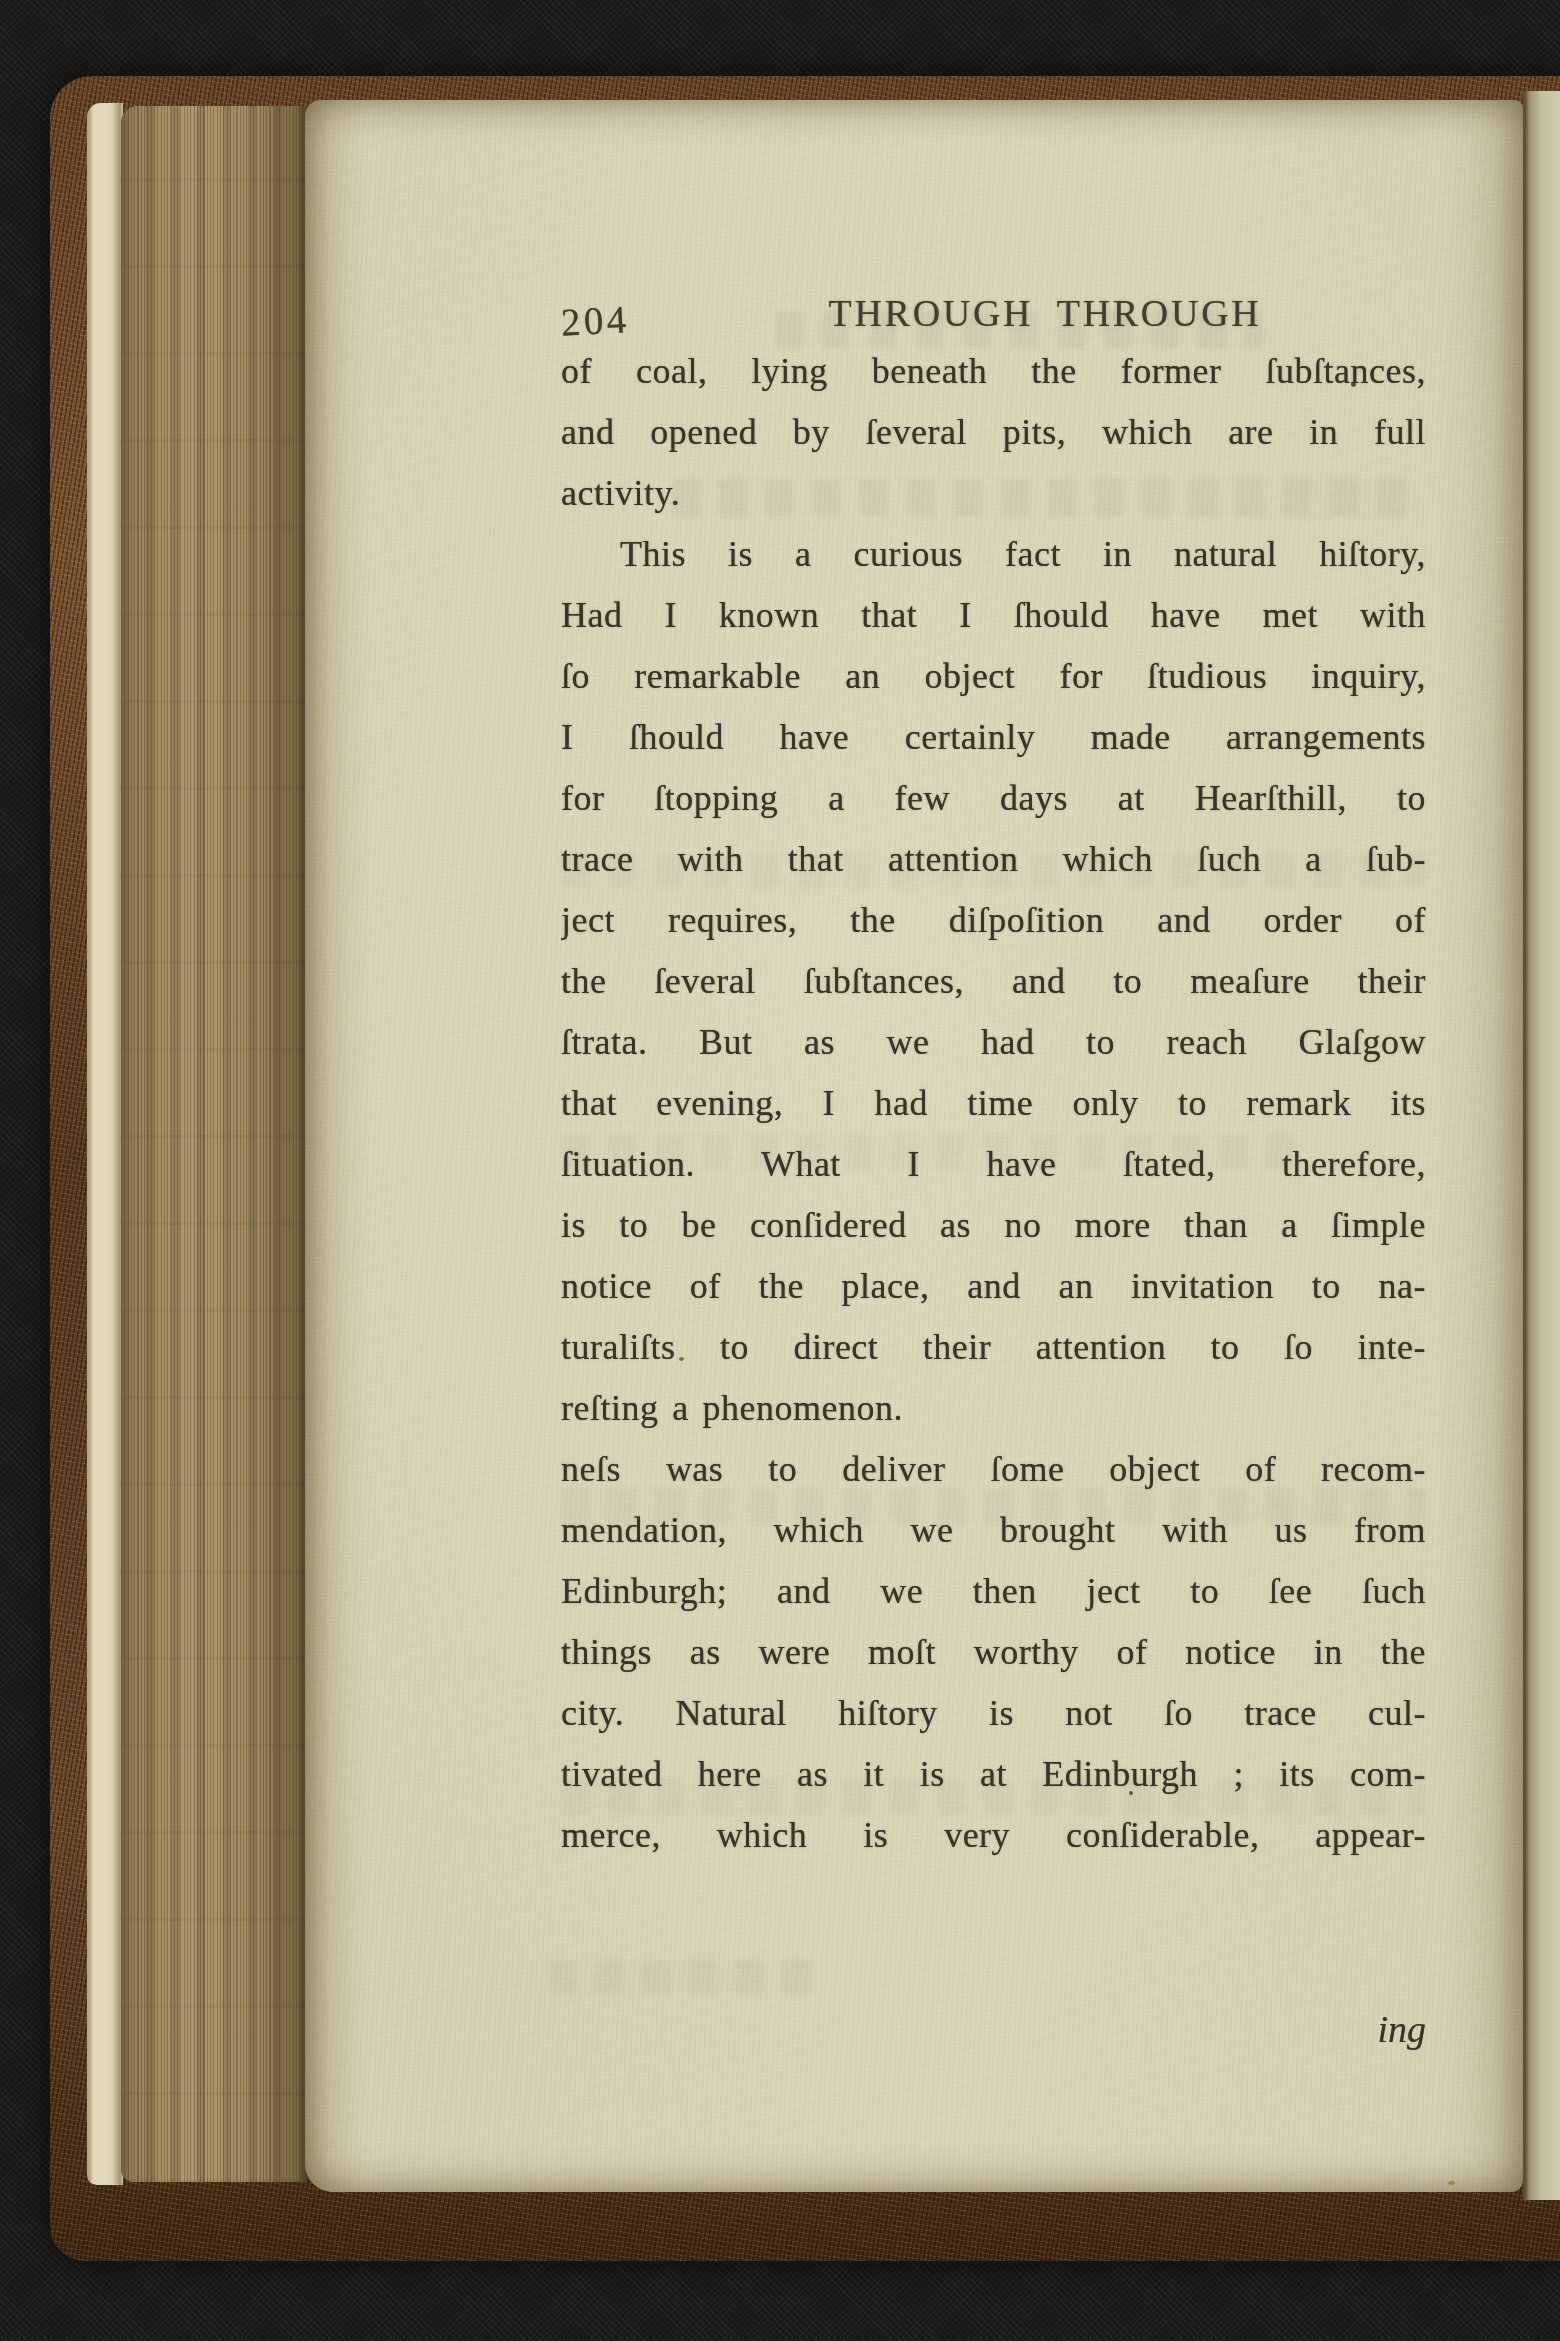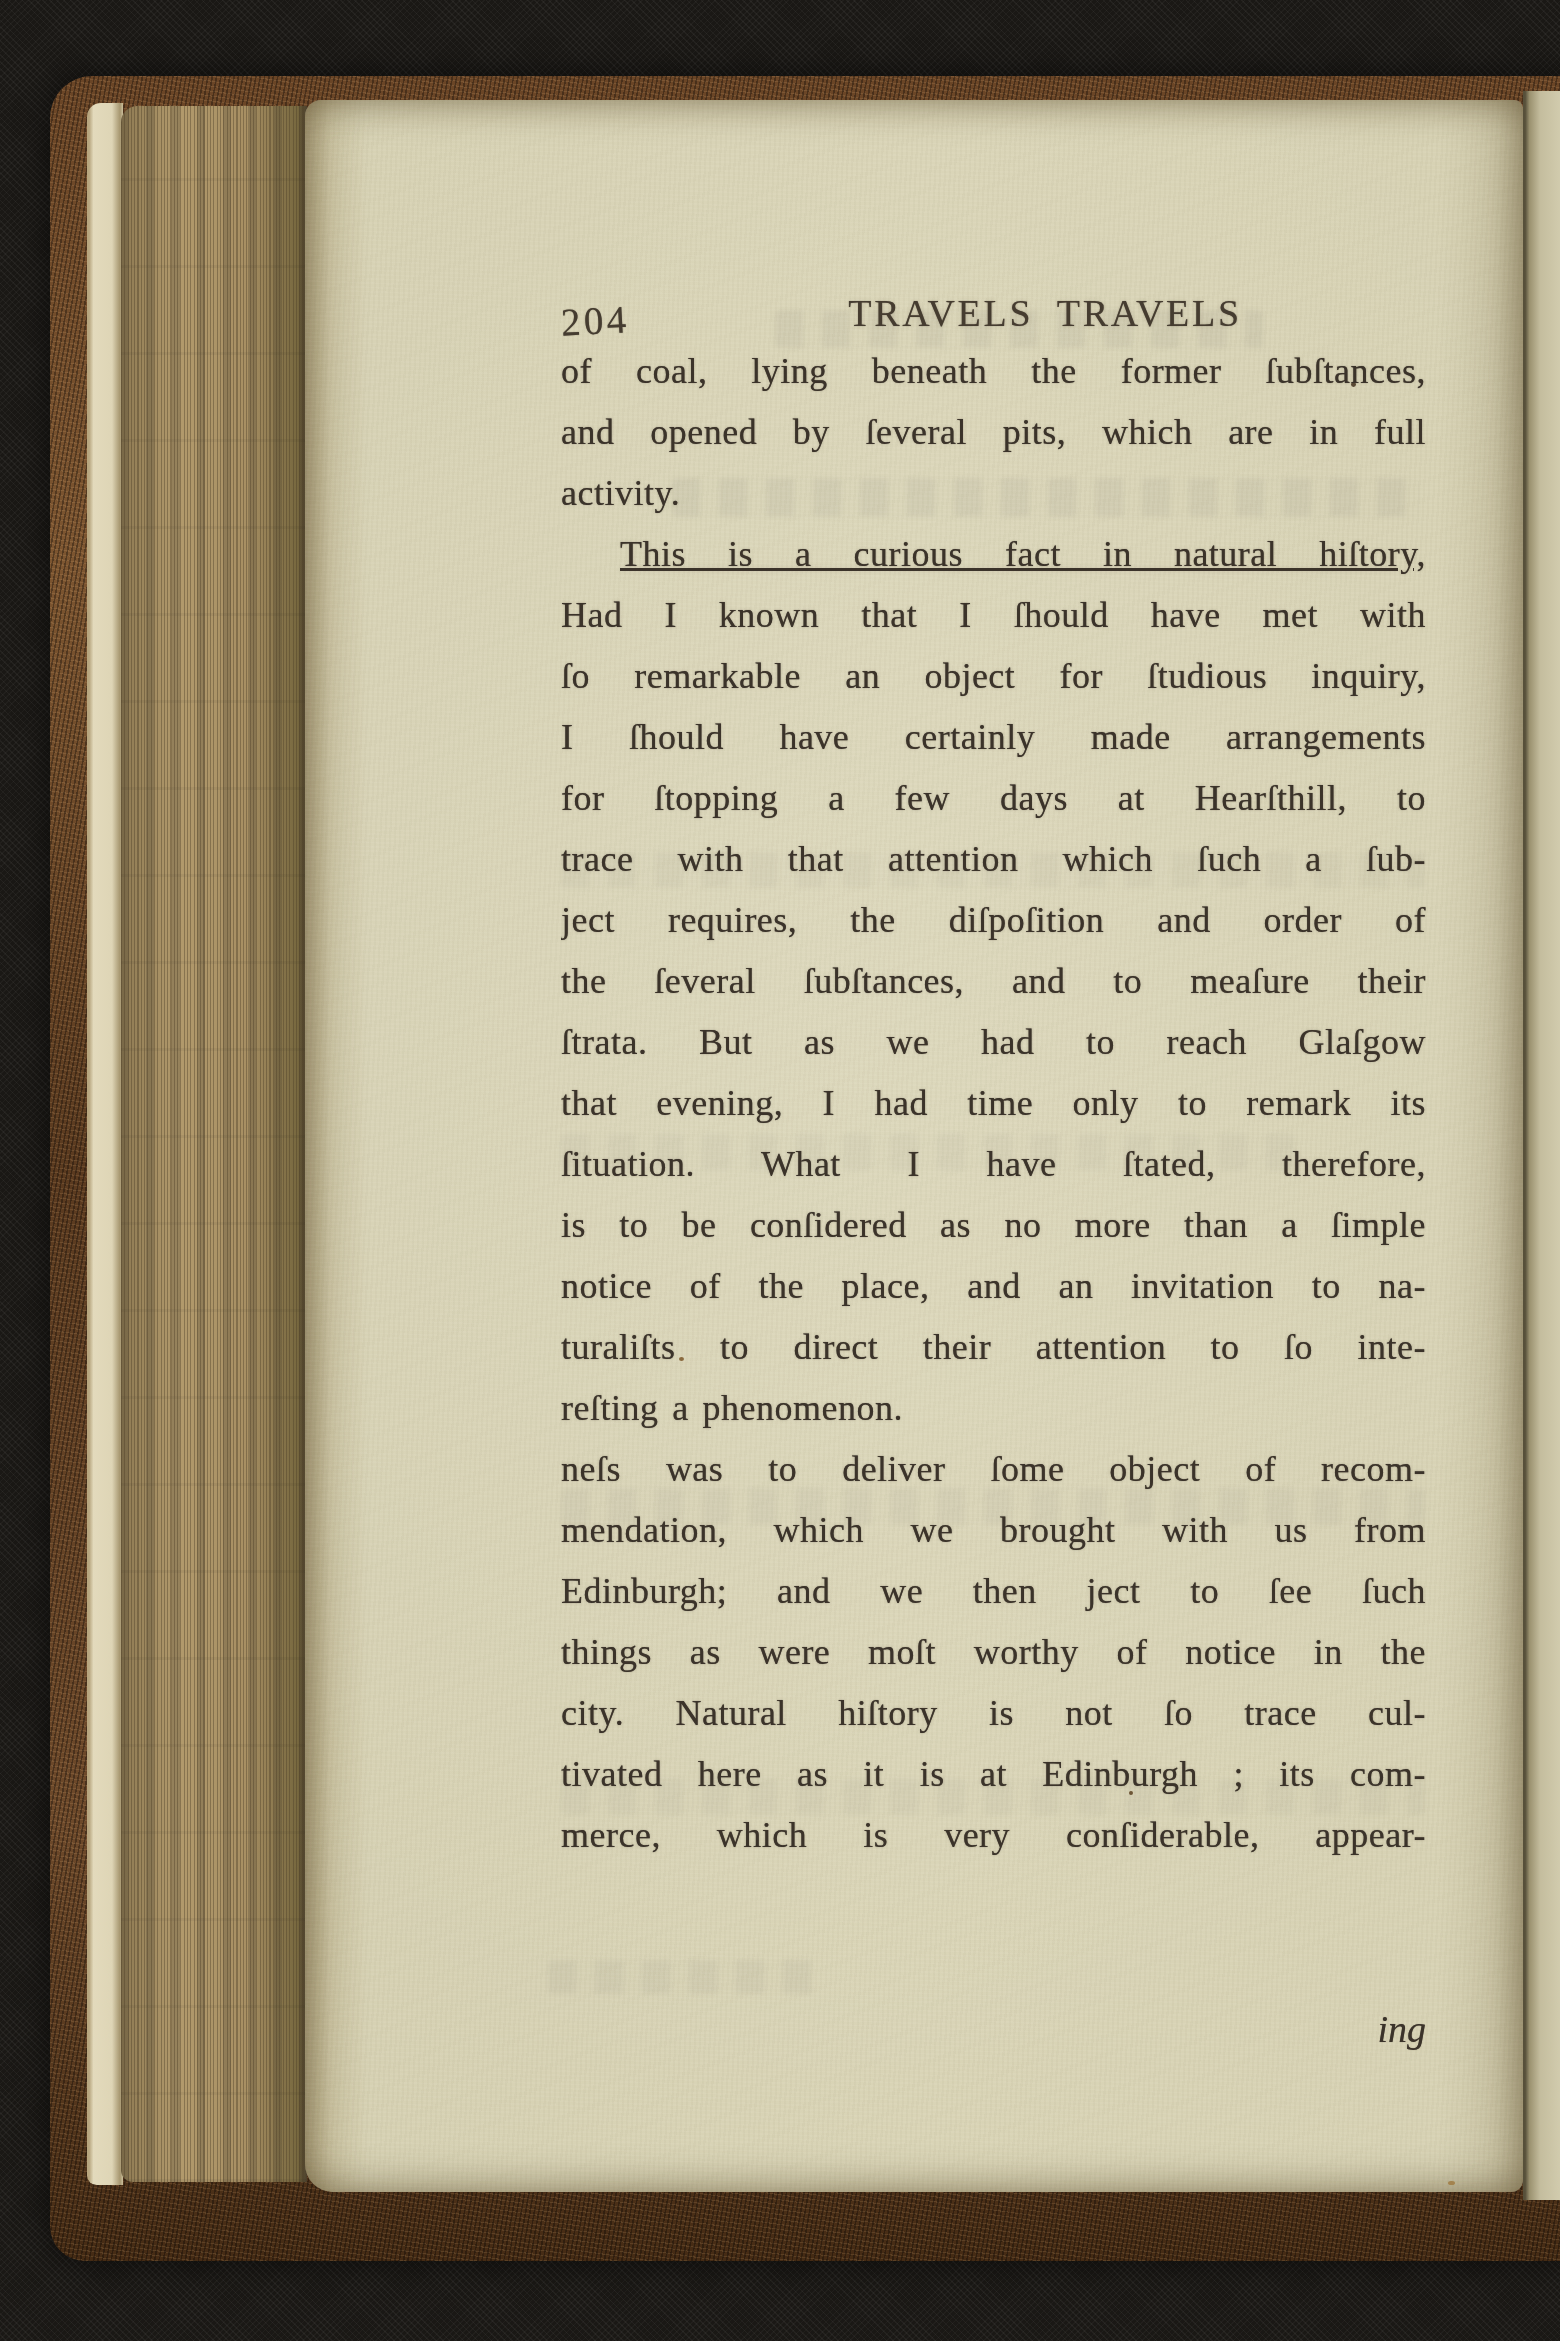--- a/index.html
+++ b/index.html
@@ -76,21 +76,21 @@
     text-shadow:0 0 1.1px rgba(62,52,40,.55),0 0 4.9px rgba(62,52,40,.12);
   }
   .line{
     height:61px;line-height:61px;font-size:36px;
     letter-spacing:0.5px;word-spacing:4.3px;
     text-align:justify;text-align-last:justify;
     overflow:hidden;white-space:nowrap;
     text-shadow:0 0 0.8px rgba(59,51,42,.75),0 0 3.8px rgba(59,51,42,.12);
   }
   .line.endline{text-align-last:left;}
-  .line.indent{text-indent:59px;text-decoration:underline;}
+  .line.indent{text-indent:59px;}
   .catchword{
     position:absolute;left:256px;top:1899px;width:865px;
     font-size:38px;line-height:61px;text-align:right;color:#3b332a;
     text-shadow:0 0 0.8px rgba(59,51,42,.75);
     font-style:italic;
   }
   
   .ghost{
     position:absolute;height:39px;filter:blur(2.7px);pointer-events:none;
     background:repeating-linear-gradient(90deg, rgba(96,94,92,.14) 0 28px, rgba(96,94,92,.02) 28px 47px);
@@ -118,21 +118,21 @@
     <div class="ghost" style="left:243px;top:1860px;width:266px;height:34px;opacity:.45;"></div>
 
     <div class="speck" style="left:1046px;top:282px;width:4.9px;height:4.9px;background:#5a4a35;"></div>
     <div class="speck" style="left:1241px;top:675px;width:4.3px;height:4.3px;background:#7a5a35;"></div>
     <div class="speck" style="left:374px;top:1257px;width:4.9px;height:3.8px;background:#8a6a3f;"></div>
     <div class="speck" style="left:824px;top:1691px;width:3.8px;height:3.8px;background:#6d5636;"></div>
     <div class="speck" style="left:1143px;top:2081px;width:6.5px;height:4.3px;background:#a3834f;"></div>
 
     <div class="headerrow">
       <div class="pagenum">204</div>
-      <div class="runtitle">TRAVELS TRAVELS</div>
+      <div class="runtitle">THROUGH THROUGH</div>
     </div>
 
     <div class="textcol">
       <div>
         <div class="line">of coal, lying beneath the former ſubſtances,</div>
         <div class="line">and opened by ſeveral pits, which are in full</div>
         <div class="line endline">activity.</div>
       </div>
       <div>
         <div class="line indent">This is a curious fact in natural hiſtory,</div>

